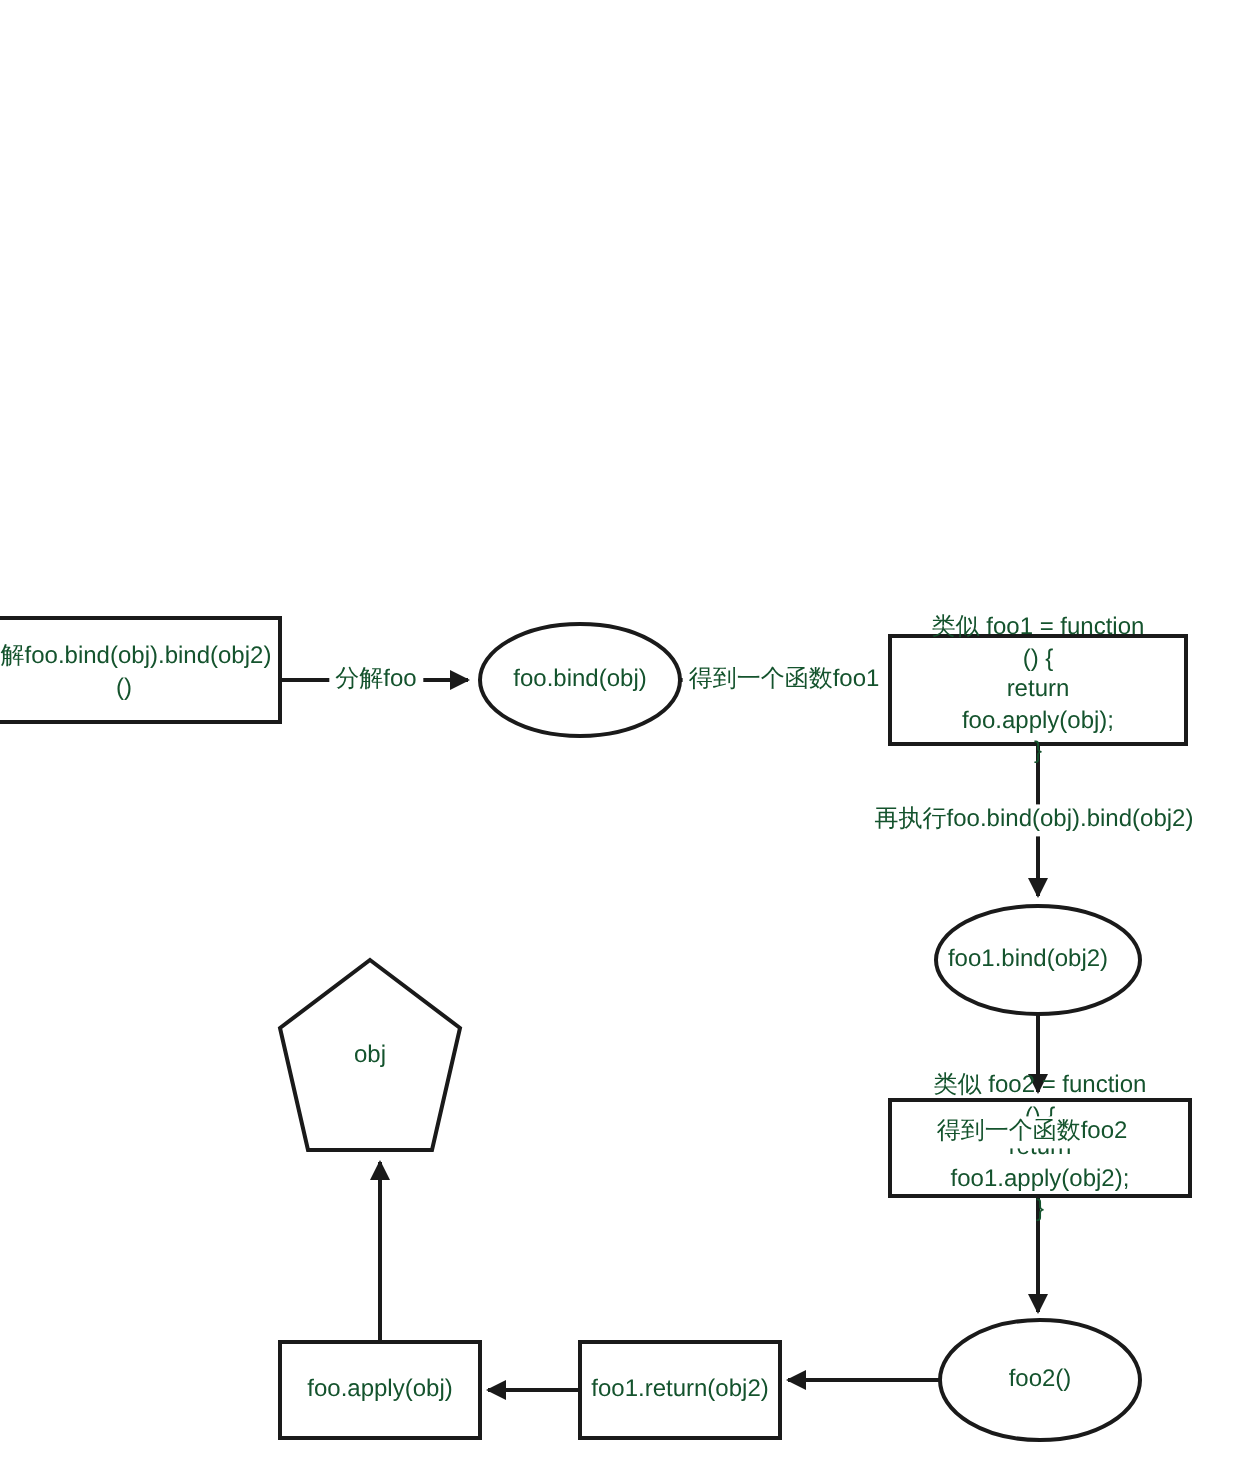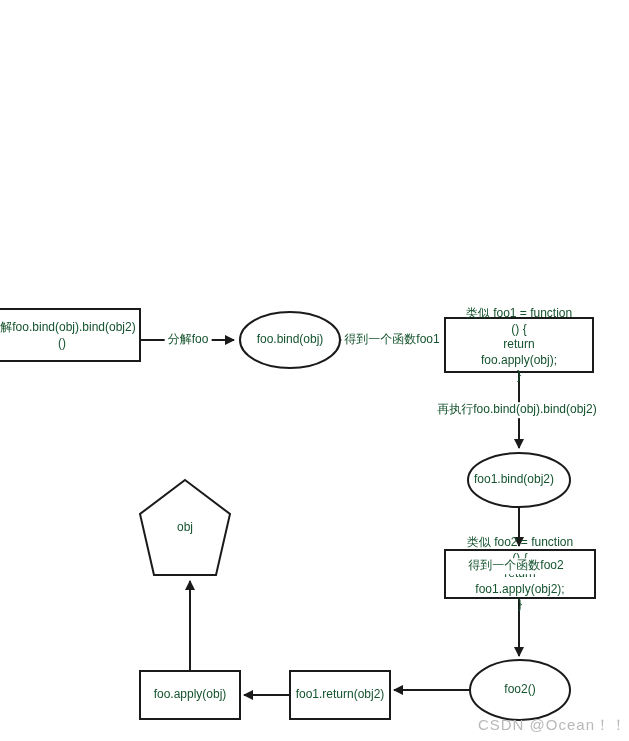--- a/index.html
+++ b/index.html
@@ -118,15 +118,14 @@
 
   <div class="label edge-label" style="left:188px; top:340px;">分解foo</div>
 
   <div class="label edge-label" style="left:392px; top:340px;">得到一个函数foo1</div>
 
   <div class="label edge-label" style="left:517px; top:410px;">再执行foo.bind(obj).bind(obj2)</div>
 
   <div class="label edge-label" style="left:516px; top:530px;margin-top:36px;">得到一个函数foo2</div>
 
 
-  <div class="watermark">CSDN @Ocean！！</div>
 
 </div>
 
 </body></html>

